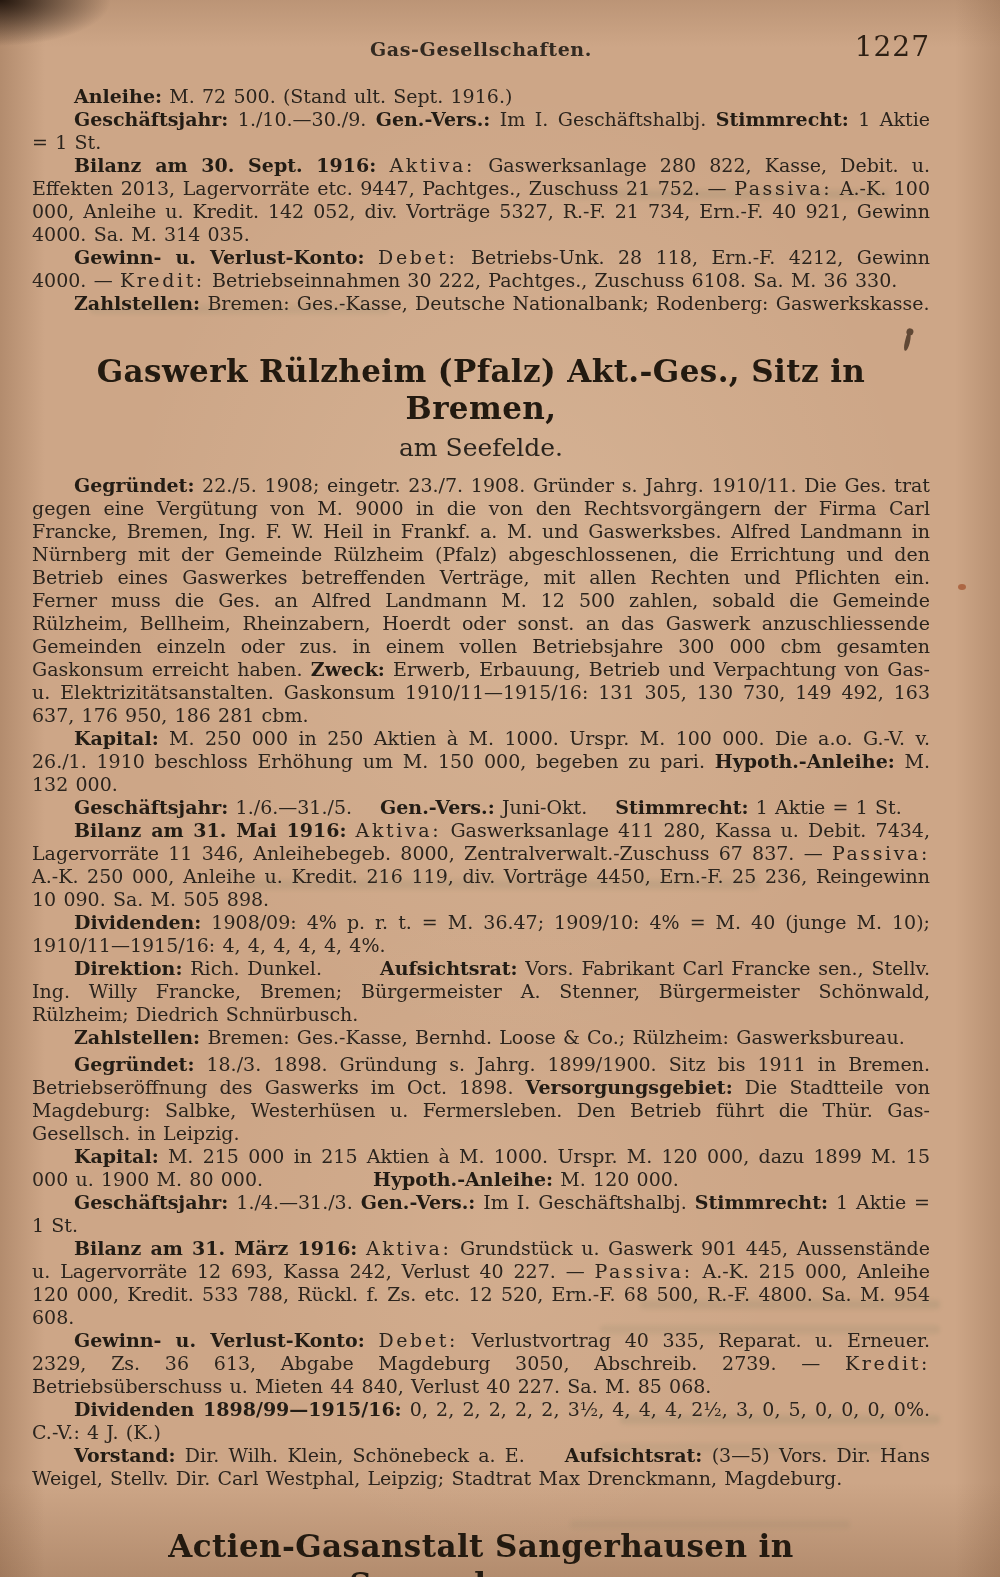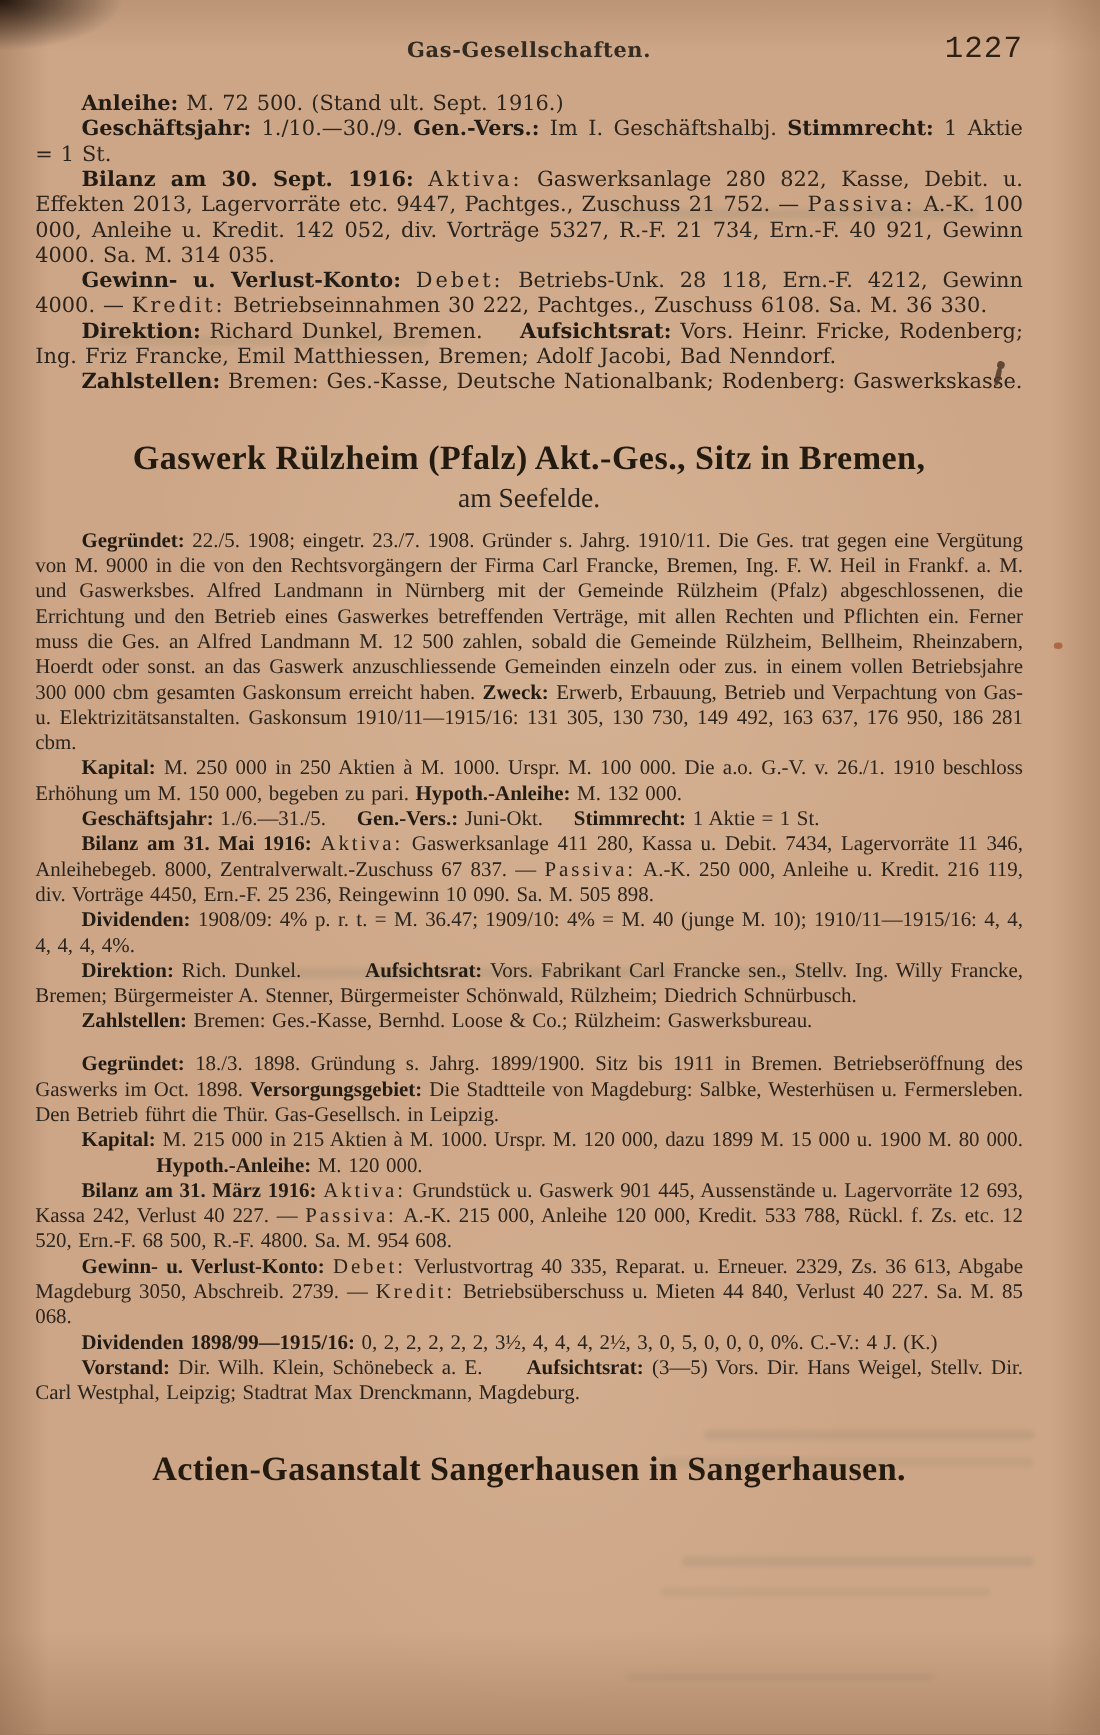--- a/index.html
+++ b/index.html
@@ -23,39 +23,39 @@
   .running-header{
     display:grid;grid-template-columns:1fr auto 1fr;align-items:baseline;
     margin-bottom:22px;
   }
   .rh-title{
     grid-column:2;text-align:center;
     font-size:19px;font-weight:600;letter-spacing:.6px;color:#332a21;
   }
   .rh-page-number{
     grid-column:3;text-align:right;
-    font-size:28px;color:#2e2014;letter-spacing:1px;font-family:Liberation Mono, monospace;
+    font-size:28px;color:#2e2014;letter-spacing:1px;
   }
   .para{
     margin:0;text-indent:42px;text-align:justify;
     font-size:19px;line-height:23px;
     word-spacing:1.2px;
   }
   .b{font-weight:bold;color:#231c14;}
   .g{letter-spacing:2.6px;}
   .gap{display:inline-block;}
   .co-heading{
     text-align:center;font-weight:bold;color:#231a10;
     font-size:31px;line-height:1.2;margin:38px 0 6px;letter-spacing:.4px;
   }
   .co-subheading{
     text-align:center;font-size:25px;margin:0 0 12px;color:#2b241d;
   }
   .company{position:relative;}
-  .company + .company{margin-top:16px;font-family:Liberation Serif, serif;}
+  .company + .company{margin-top:4px;}
   
   .ink-mark{
     position:absolute;left:905px;top:332px;width:5px;height:19px;
     background:#4e3827;border-radius:40% 60% 50% 50%;
     transform:rotate(14deg);opacity:.85;
   }
   .ink-mark::before{
     content:"";position:absolute;left:-1px;top:-4px;width:7px;height:7px;
     background:#4e3827;border-radius:50%;
   }
@@ -93,37 +93,37 @@
     <div class="running-header">
       <span class="rh-title">Gas-Gesellschaften.</span>
       <span class="rh-page-number">1227</span>
     </div>
     <div>
         <section class="company">
           <p class="para"><span class="b">Anleihe:</span><span> M. 72 500.  (Stand ult. Sept. 1916.)</span></p>
           <p class="para"><span class="b">Geschäftsjahr:</span><span> 1./10.—30./9. </span><span class="b">Gen.-Vers.:</span><span> Im I. Geschäftshalbj. </span><span class="b">Stimmrecht:</span><span> 1 Aktie = 1 St.</span></p>
           <p class="para"><span class="b">Bilanz am 30. Sept. 1916:</span><span> </span><span class="g">Aktiva:</span><span> Gaswerksanlage 280 822, Kasse, Debit. u. Effekten 2013, Lagervorräte etc. 9447, Pachtges., Zuschuss 21 752. — </span><span class="g">Passiva:</span><span> A.-K. 100 000, Anleihe u. Kredit. 142 052, div. Vorträge 5327, R.-F. 21 734, Ern.-F. 40 921, Gewinn 4000. Sa. M. 314 035.</span></p>
           <p class="para"><span class="b">Gewinn- u. Verlust-Konto:</span><span> </span><span class="g">Debet:</span><span> Betriebs-Unk. 28 118, Ern.-F. 4212, Gewinn 4000. — </span><span class="g">Kredit:</span><span> Betriebseinnahmen 30 222, Pachtges., Zuschuss 6108.  Sa. M. 36 330.</span></p>
-          <p class="para"><span class="b">Direktion:</span><span> Richard Dunkel, Bremen.</span><span class="gap" style="width: 34px;"></span><span class="b">Aufsichtsrat:</span><span> Vors. Heinr. Fricke, Rodenberg; Ing. Friz Francke, Emil Matthiessen, Bremen; Adolf Jacobi, Bad Nenndorf.</span></p>
           <p class="para"><span class="b">Zahlstellen:</span><span> Bremen: Ges.-Kasse, Deutsche Nationalbank; Rodenberg: Gaswerkskasse.</span></p>
         </section>
         <section class="company">
           <h2 class="co-heading">Gaswerk Rülzheim (Pfalz) Akt.-Ges., Sitz in Bremen,</h2>
           <p class="co-subheading">am Seefelde.</p>
           <p class="para"><span class="b">Gegründet:</span><span> 22./5. 1908; eingetr. 23./7. 1908.  Gründer s. Jahrg. 1910/11.  Die Ges. trat gegen eine Vergütung von M. 9000 in die von den Rechtsvorgängern der Firma Carl Francke, Bremen, Ing. F. W. Heil in Frankf. a. M. und Gaswerksbes. Alfred Landmann in Nürnberg mit der Gemeinde Rülzheim (Pfalz) abgeschlossenen, die Errichtung und den Betrieb eines Gaswerkes betreffenden Verträge, mit allen Rechten und Pflichten ein. Ferner muss die Ges. an Alfred Landmann M. 12 500 zahlen, sobald die Gemeinde Rülzheim, Bellheim, Rheinzabern, Hoerdt oder sonst. an das Gaswerk anzuschliessende Gemeinden einzeln oder zus. in einem vollen Betriebsjahre 300 000 cbm gesamten Gaskonsum erreicht haben. </span><span class="b">Zweck:</span><span> Erwerb, Erbauung, Betrieb und Verpachtung von Gas- u. Elektrizitätsanstalten. Gaskonsum 1910/11—1915/16: 131 305, 130 730, 149 492, 163 637, 176 950, 186 281 cbm.</span></p>
           <p class="para"><span class="b">Kapital:</span><span> M. 250 000 in 250 Aktien à M. 1000.  Urspr. M. 100 000.  Die a.o. G.-V. v. 26./1. 1910 beschloss Erhöhung um M. 150 000, begeben zu pari. </span><span class="b">Hypoth.-Anleihe:</span><span> M. 132 000.</span></p>
           <p class="para"><span class="b">Geschäftsjahr:</span><span> 1./6.—31./5.</span><span class="gap" style="width: 28px;"></span><span class="b">Gen.-Vers.:</span><span> Juni-Okt.</span><span class="gap" style="width: 28px;"></span><span class="b">Stimmrecht:</span><span> 1 Aktie = 1 St.</span></p>
           <p class="para"><span class="b">Bilanz am 31. Mai 1916:</span><span> </span><span class="g">Aktiva:</span><span> Gaswerksanlage 411 280, Kassa u. Debit. 7434, Lagervorräte 11 346, Anleihebegeb. 8000, Zentralverwalt.-Zuschuss 67 837. — </span><span class="g">Passiva:</span><span> A.-K. 250 000, Anleihe u. Kredit. 216 119, div. Vorträge 4450, Ern.-F. 25 236, Reingewinn 10 090. Sa. M. 505 898.</span></p>
           <p class="para"><span class="b">Dividenden:</span><span> 1908/09: 4% p. r. t. = M. 36.47; 1909/10: 4% = M. 40 (junge M. 10); 1910/11—1915/16: 4, 4, 4, 4, 4, 4%.</span></p>
           <p class="para"><span class="b">Direktion:</span><span> Rich. Dunkel.</span><span class="gap" style="width: 58px;"></span><span class="b">Aufsichtsrat:</span><span> Vors. Fabrikant Carl Francke sen., Stellv. Ing. Willy Francke, Bremen; Bürgermeister A. Stenner, Bürgermeister Schönwald, Rülzheim; Diedrich Schnürbusch.</span></p>
           <p class="para"><span class="b">Zahlstellen:</span><span> Bremen: Ges.-Kasse, Bernhd. Loose &amp; Co.; Rülzheim: Gaswerksbureau.</span></p>
         </section>
         <section class="company">
           <p class="para"><span class="b">Gegründet:</span><span> 18./3. 1898.  Gründung s. Jahrg. 1899/1900.  Sitz bis 1911 in Bremen.  Betriebseröffnung des Gaswerks im Oct. 1898. </span><span class="b">Versorgungsgebiet:</span><span> Die Stadtteile von Magdeburg: Salbke, Westerhüsen u. Fermersleben.  Den Betrieb führt die Thür. Gas-Gesellsch. in Leipzig.</span></p>
           <p class="para"><span class="b">Kapital:</span><span> M. 215 000 in 215 Aktien à M. 1000.  Urspr. M. 120 000, dazu 1899 M. 15 000 u. 1900 M. 80 000.</span><span class="gap" style="width: 110px;"></span><span class="b">Hypoth.-Anleihe:</span><span> M. 120 000.</span></p>
+          <p class="para"><span class="b">Geschäftsjahr:</span><span> 1./4.—31./3. </span><span class="b">Gen.-Vers.:</span><span> Im I. Geschäftshalbj. </span><span class="b">Stimmrecht:</span><span> 1 Aktie = 1 St.</span></p>
           <p class="para"><span class="b">Bilanz am 31. März 1916:</span><span> </span><span class="g">Aktiva:</span><span> Grundstück u. Gaswerk 901 445, Aussenstände u. Lagervorräte 12 693, Kassa 242, Verlust 40 227. — </span><span class="g">Passiva:</span><span> A.-K. 215 000, Anleihe 120 000, Kredit. 533 788, Rückl. f. Zs. etc. 12 520, Ern.-F. 68 500, R.-F. 4800.  Sa. M. 954 608.</span></p>
           <p class="para"><span class="b">Gewinn- u. Verlust-Konto:</span><span> </span><span class="g">Debet:</span><span> Verlustvortrag 40 335, Reparat. u. Erneuer. 2329, Zs. 36 613, Abgabe Magdeburg 3050, Abschreib. 2739. — </span><span class="g">Kredit:</span><span> Betriebsüberschuss u. Mieten 44 840, Verlust 40 227.  Sa. M. 85 068.</span></p>
           <p class="para"><span class="b">Dividenden 1898/99—1915/16:</span><span> 0, 2, 2, 2, 2, 2, 3½, 4, 4, 4, 2½, 3, 0, 5, 0, 0, 0, 0%.  C.-V.: 4 J. (K.)</span></p>
           <p class="para"><span class="b">Vorstand:</span><span> Dir. Wilh. Klein, Schönebeck a. E.</span><span class="gap" style="width: 40px;"></span><span class="b">Aufsichtsrat:</span><span> (3—5) Vors. Dir. Hans Weigel, Stellv. Dir. Carl Westphal, Leipzig; Stadtrat Max Drenckmann, Magdeburg.</span></p>
         </section>
         <section class="company">
           <h2 class="co-heading">Actien-Gasanstalt Sangerhausen in Sangerhausen.</h2>
         </section>
       </div>
   </div>

